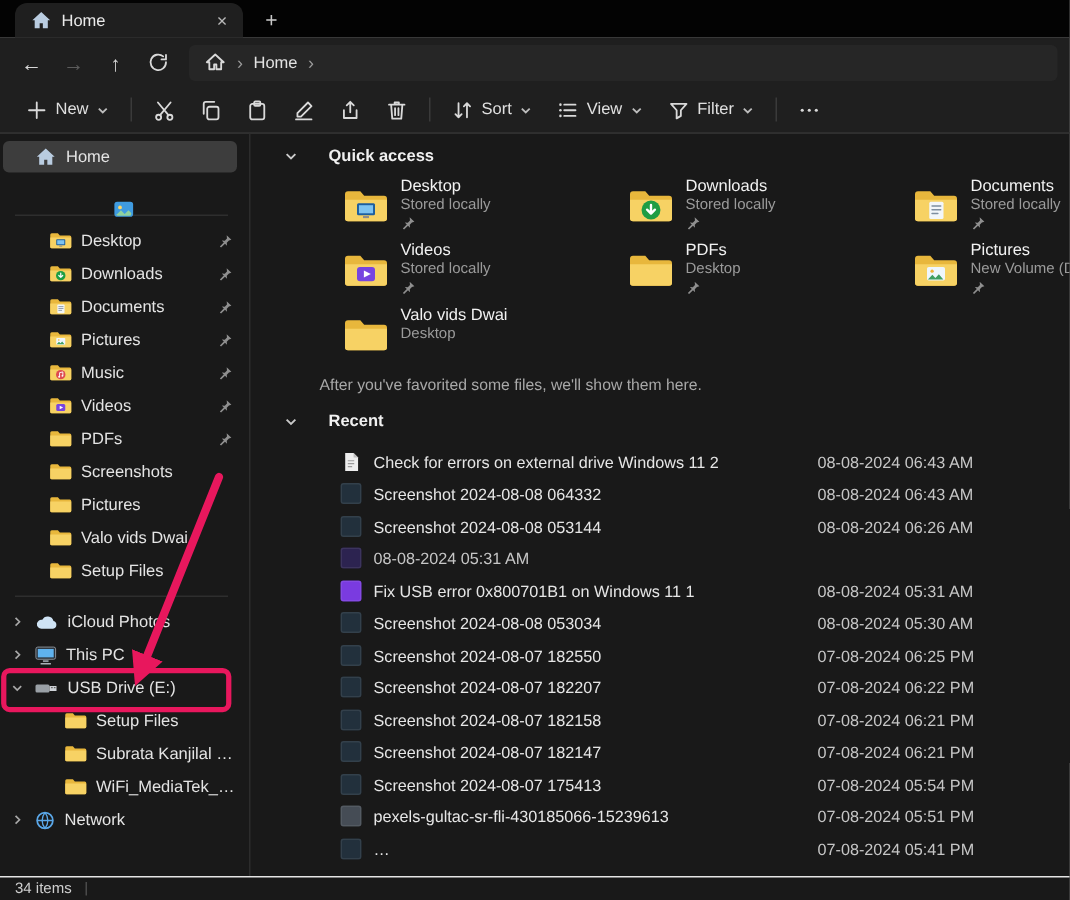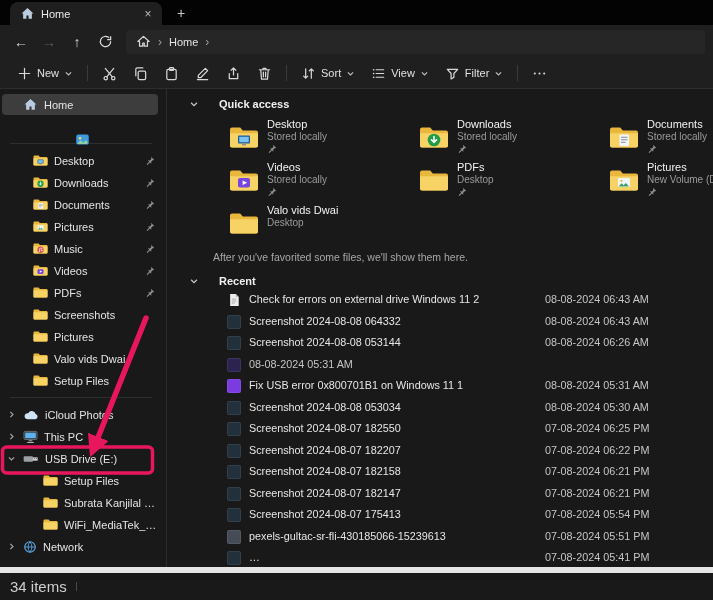--- a/index.html
+++ b/index.html
@@ -41,28 +41,28 @@
   .main{flex:1;padding:6px 0 0 14px;overflow:hidden;position:relative;}
   .sec-head{display:flex;align-items:center;gap:20px;height:18px;color:#f0f0f0;font-weight:600;padding-left:8px;}
   .cards{display:grid;grid-template-columns:repeat(3,190px);padding:5px 0 6px 48px;row-gap:5px;}
   .card{display:flex;gap:8px;height:38px;}
   .card .cicon{width:30px;flex:0 0 30px;padding-top:1px;}
   .cname{color:#f2f2f2;line-height:13px;white-space:nowrap;}
   .csub{font-size:10px;color:#9b9b9b;line-height:12px;white-space:nowrap;}
   .cpin{margin-top:1px;}
   .fav-empty{color:#a8a8a8;font-size:10.5px;padding:3px 0 9px 32px;}
   .recent{padding-left:46px;margin-top:3px;}
-  .rrow{display:flex;align-items:flex-start;height:21.5px;gap:8px;}
+  .rrow{display:flex;align-items:flex-end;height:21.5px;gap:8px;}
   .rthumb{width:14px;height:14px;border-radius:2px;flex:0 0 14px;box-shadow:inset 0 0 0 1px rgba(255,255,255,.08);}
   .rthumb.doc{box-shadow:none;display:inline-flex;align-items:center;justify-content:center;}
   .rname{width:288px;font-size:10.8px;color:#e6e6e6;white-space:nowrap;overflow:hidden;}
   .rdate{font-size:10.8px;color:#c6c6c6;white-space:nowrap;}
 
   
-  .statusbar{height:33px;background:#191919;border-top:6px solid #e5e5e5;display:flex;align-items:center;padding:0 10px;gap:9px;color:#cfcfcf;font-size:15px;flex:0 0 auto;}
+  .statusbar{height:16px;background:#191919;border-top:1px solid #e5e5e5;display:flex;align-items:center;padding:0 10px;gap:9px;color:#cfcfcf;font-size:10px;flex:0 0 auto;}
   .status-div{width:1px;height:9px;background:#4a4a4a;}
 
   .icn{display:inline-flex;align-items:center;}
   
   .annotation{position:absolute;inset:0;pointer-events:none;z-index:40;}
   .annotation line{stroke-width:5.5;stroke-linecap:round;}
   .annotation rect{fill:none;stroke-width:3.5;}
 </style>
 </head>
 <body>

